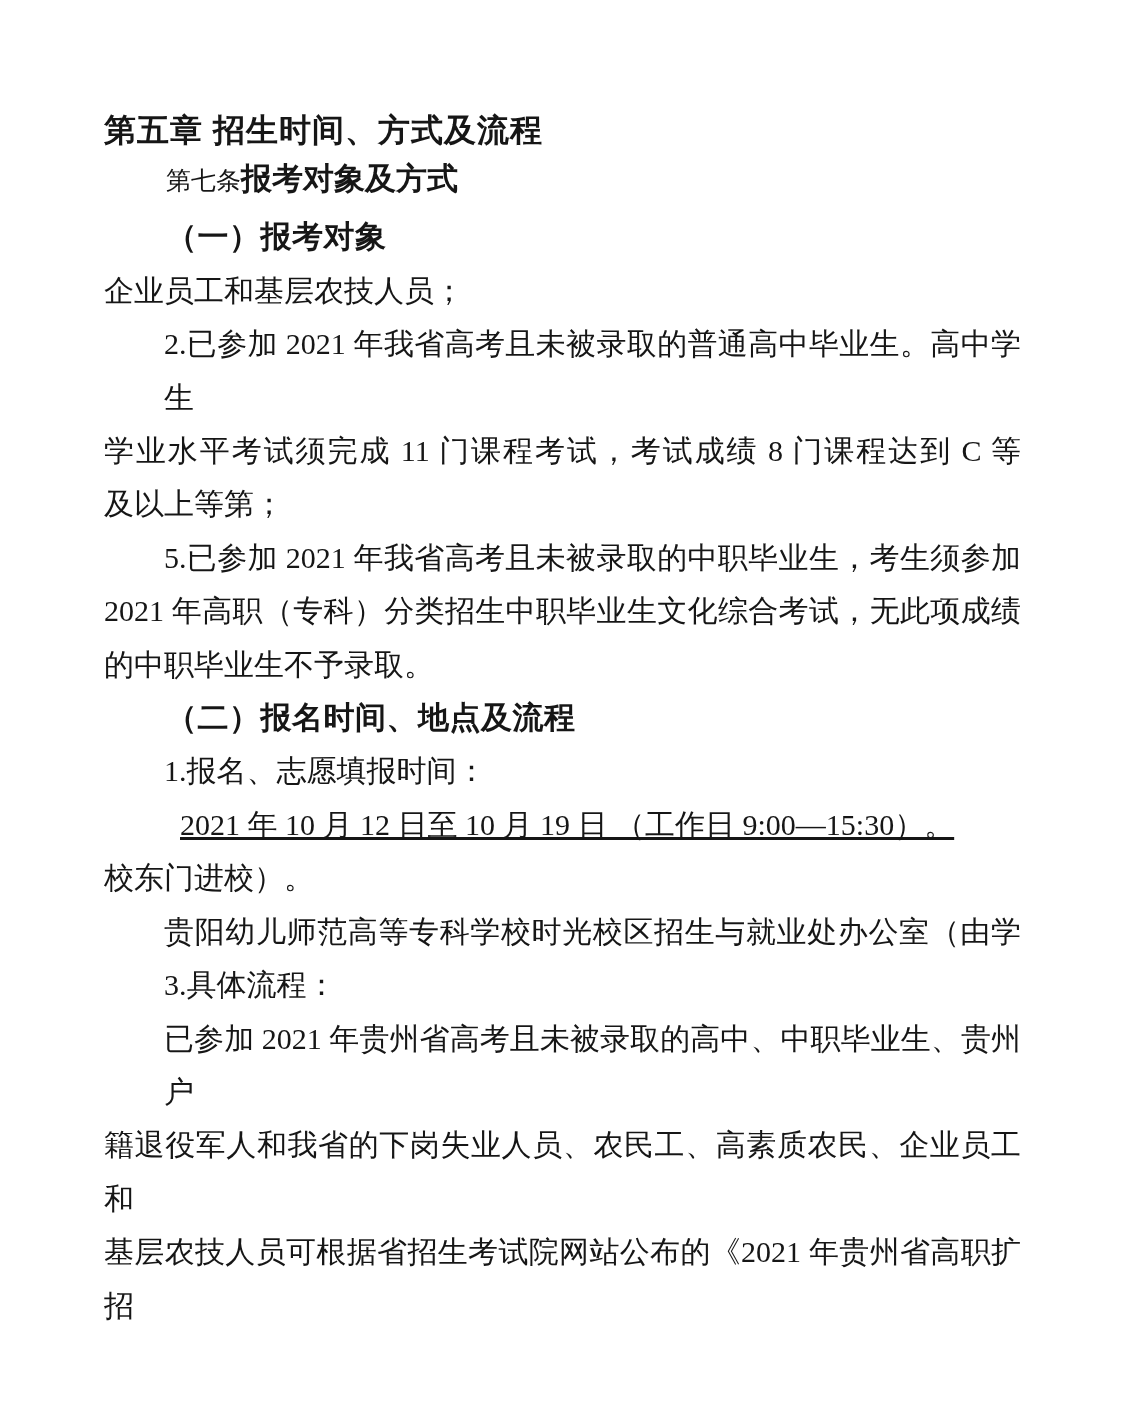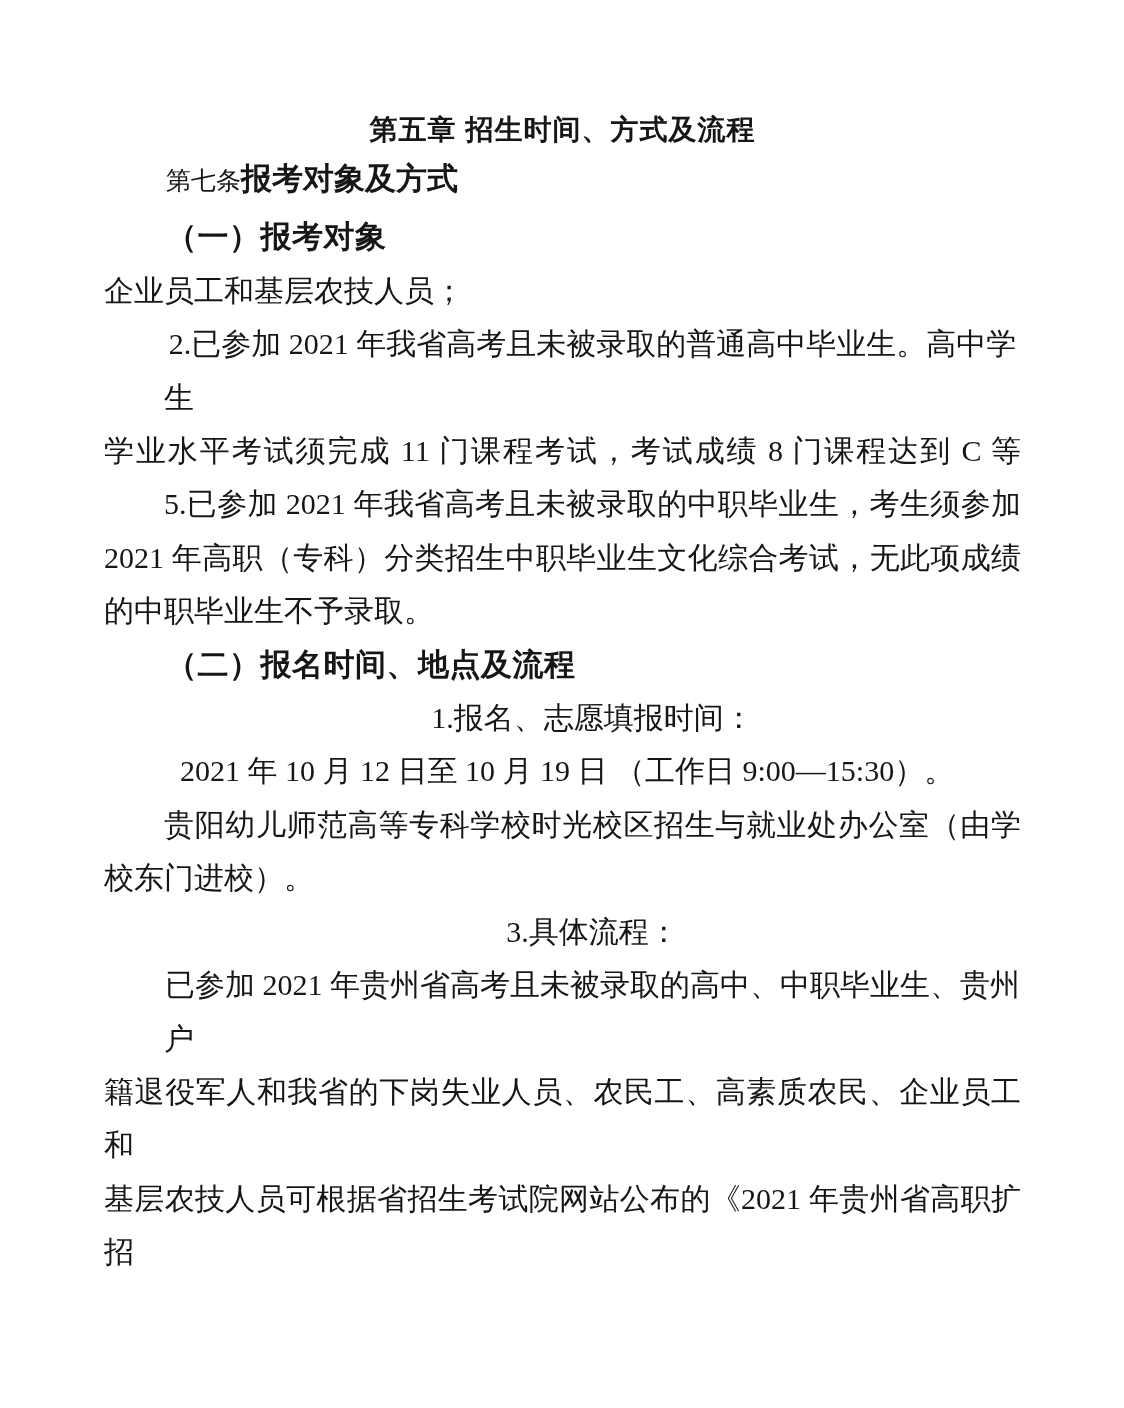--- a/index.html
+++ b/index.html
@@ -12,24 +12,24 @@
     height: 1408px;
     background: #ffffff;
     color: #161616;
     padding: 108px 103px 0 104px;
     overflow: hidden;
     font-family: "Liberation Serif", "DejaVu Serif", serif;
   }
 
   
   .chapter-title {
-    text-align: center;
+    text-align: left;
     font-family: "Liberation Sans", "DejaVu Sans", sans-serif;
     font-weight: 700;
-    font-size: 28px;
+    font-size: 32px;
     line-height: 44px;
     letter-spacing: 1px;
   }
 
   
   .article {
     padding-left: 62px;
     line-height: 53.4px;
     white-space: nowrap;
   }
@@ -56,47 +56,48 @@
   
   .ln {
     font-size: 30px;
     line-height: 53.4px;
     white-space: pre-wrap;
   }
   .just {
     text-align: justify;
     text-align-last: justify;
   }
-  .ind { padding-left: 60px; text-align: center; }
-  .ind-lg { padding-left: 76px; }
+  .ind { padding-left: 60px; }
+  .ind-lg { padding-left: 76px; text-decoration: underline; }
 </style>
 </head>
 <body>
 
 <div class="page">
 
   <div class="chapter-title">第五章 招生时间、方式及流程</div>
 
   <div class="article">
     <span class="art-num">第七条</span><span class="art-title">报考对象及方式</span>
   </div>
 
   <div class="sec-heading">（一）报考对象</div>
 
   <div class="ln">企业员工和基层农技人员；</div>
   <div class="ln ind just">2.已参加 2021 年我省高考且未被录取的普通高中毕业生。高中学生</div>
   <div class="ln just">学业水平考试须完成 11 门课程考试，考试成绩 8 门课程达到 C 等</div>
+  <div class="ln">及以上等第；</div>
   <div class="ln ind just">5.已参加 2021 年我省高考且未被录取的中职毕业生，考生须参加</div>
   <div class="ln just">2021 年高职（专科）分类招生中职毕业生文化综合考试，无此项成绩</div>
   <div class="ln">的中职毕业生不予录取。</div>
 
   <div class="sec-heading">（二）报名时间、地点及流程</div>
 
   <div class="ln ind">1.报名、志愿填报时间：</div>
   <div class="ln ind-lg">2021 年 10 月 12 日至 10 月 19 日 （工作日 9:00—15:30）。</div>
+  <div class="ln">校东门进校）。</div>
   <div class="ln ind just">贵阳幼儿师范高等专科学校时光校区招生与就业处办公室（由学</div>
-  <div class="ln">校东门进校）。</div>
   <div class="ln ind">3.具体流程：</div>
   <div class="ln ind just">已参加 2021 年贵州省高考且未被录取的高中、中职毕业生、贵州户</div>
   <div class="ln just">籍退役军人和我省的下岗失业人员、农民工、高素质农民、企业员工和</div>
   <div class="ln just">基层农技人员可根据省招生考试院网站公布的《2021 年贵州省高职扩招</div>
 
 </div>
 
 </body></html>

